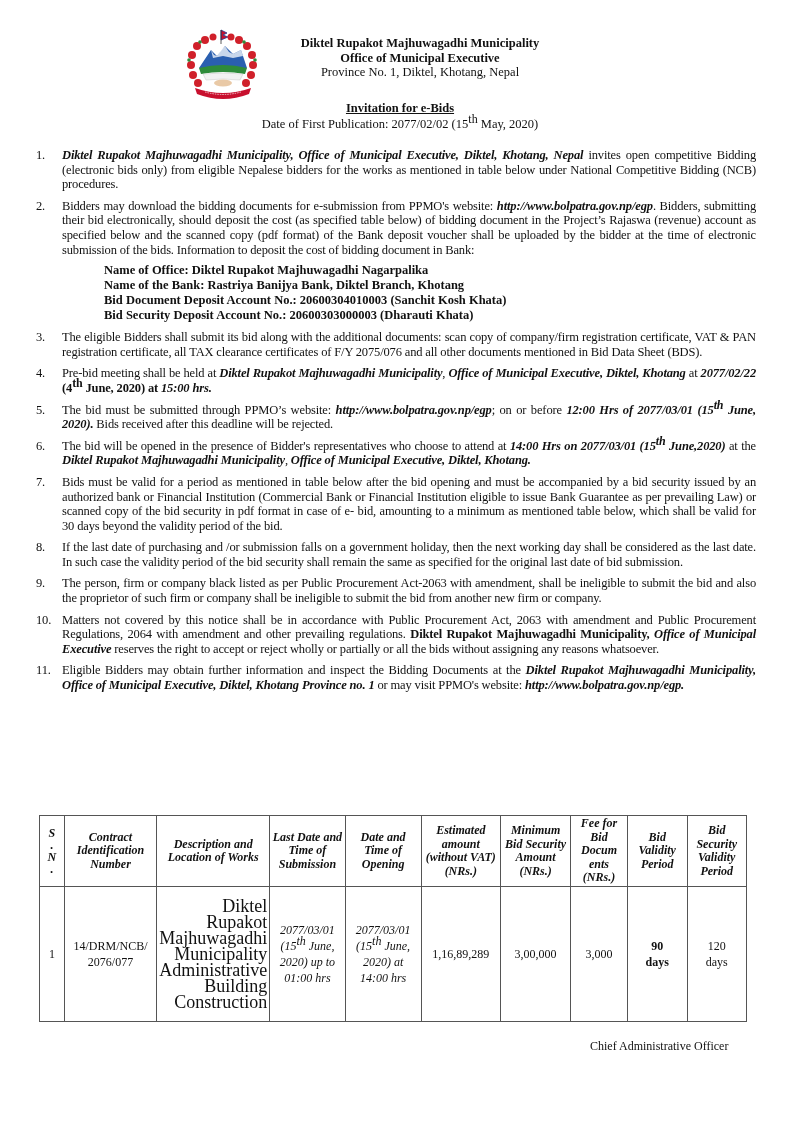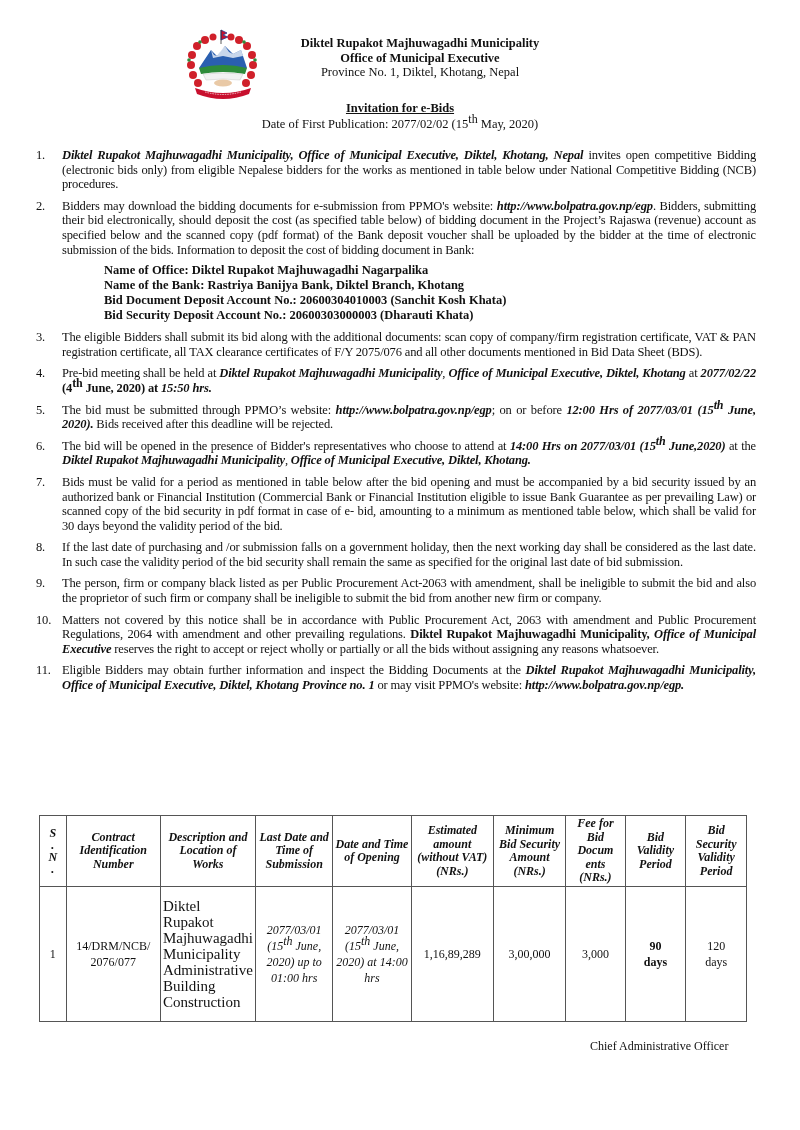--- a/index.html
+++ b/index.html
@@ -18,21 +18,21 @@
   .item { position:relative; padding-left:26px; text-align:justify; margin-bottom:7px; letter-spacing:-0.15px; }
   .item .num { position:absolute; left:0; top:0; width:24px; }
   .bi { font-weight:bold; font-style:italic; }
   .b { font-weight:bold; }
   .bank { padding-left:68px; margin:6px 0 7px 0; font-weight:bold; line-height:15px; }
 
   table.bids { position:absolute; left:39px; top:815px; width:708px; border-collapse:collapse; font-size:12px; }
   table.bids th, table.bids td { border:1.5px solid #555; text-align:center; vertical-align:middle; padding:1px 2px; }
   table.bids th { font-weight:bold; font-style:italic; line-height:13.5px; height:68px; }
   table.bids td { height:118px; line-height:16px; }
-  table.bids td.desc { text-align:left; font-size:15px; }
+  table.bids td.desc { text-align:right; font-size:18px; }
   table.bids td.it { font-style:italic; }
 
   .signature { position:absolute; left:590px; top:1039px; font-size:12px; }
 </style>
 </head>
 <body>
 
 <div class="page">
 
   <svg class="emblem" viewBox="0 0 80 72">
@@ -106,21 +106,21 @@
       <div>Bid Security Deposit Account No.: 20600303000003 (Dharauti Khata)</div>
     </div>
 
     <div class="item">
       <span class="num">3.</span>
       <span>The eligible Bidders shall submit its bid along with the additional documents: scan copy of company/firm registration certificate, VAT &amp; PAN registration certificate, all TAX clearance certificates of F/Y 2075/076 and all other documents mentioned in Bid Data Sheet (BDS).</span>
     </div>
 
     <div class="item">
       <span class="num">4.</span>
-      <span>Pre-bid meeting shall be held at </span><span class="bi">Diktel Rupakot Majhuwagadhi Municipality</span><span>, </span><span class="bi">Office of Municipal Executive, Diktel, Khotang</span><span> at </span><span class="bi">2077/02/22</span><span class="b"> (4</span><sup class="b">th</sup><span class="b"> June, 2020) at </span><span class="bi">15:50 hrs.</span>
+      <span>Pre-bid meeting shall be held at </span><span class="bi">Diktel Rupakot Majhuwagadhi Municipality</span><span>, </span><span class="bi">Office of Municipal Executive, Diktel, Khotang</span><span> at </span><span class="bi">2077/02/22</span><span class="b"> (4</span><sup class="b">th</sup><span class="b"> June, 2020) at </span><span class="bi">15:00 hrs.</span>
     </div>
 
     <div class="item">
       <span class="num">5.</span>
       <span>The bid must be submitted through PPMO’s website:  </span><span class="bi">http://www.bolpatra.gov.np/egp</span><span>; on or before </span><span class="bi">12:00 Hrs of 2077/03/01 (15</span><sup class="bi">th</sup><span class="bi"> June, 2020).</span><span> Bids received after this deadline will be rejected.</span>
     </div>
 
     <div class="item">
       <span class="num">6.</span>
       <span>The bid will be opened in the presence of Bidder's representatives who choose to attend at </span><span class="bi">14:00 Hrs on 2077/03/01 (15</span><sup class="bi">th</sup><span class="bi"> June,2020)</span><span> at the </span><span class="bi">Diktel Rupakot Majhuwagadhi Municipality</span><span>, </span><span class="bi">Office of Municipal Executive, Diktel, Khotang.</span>

